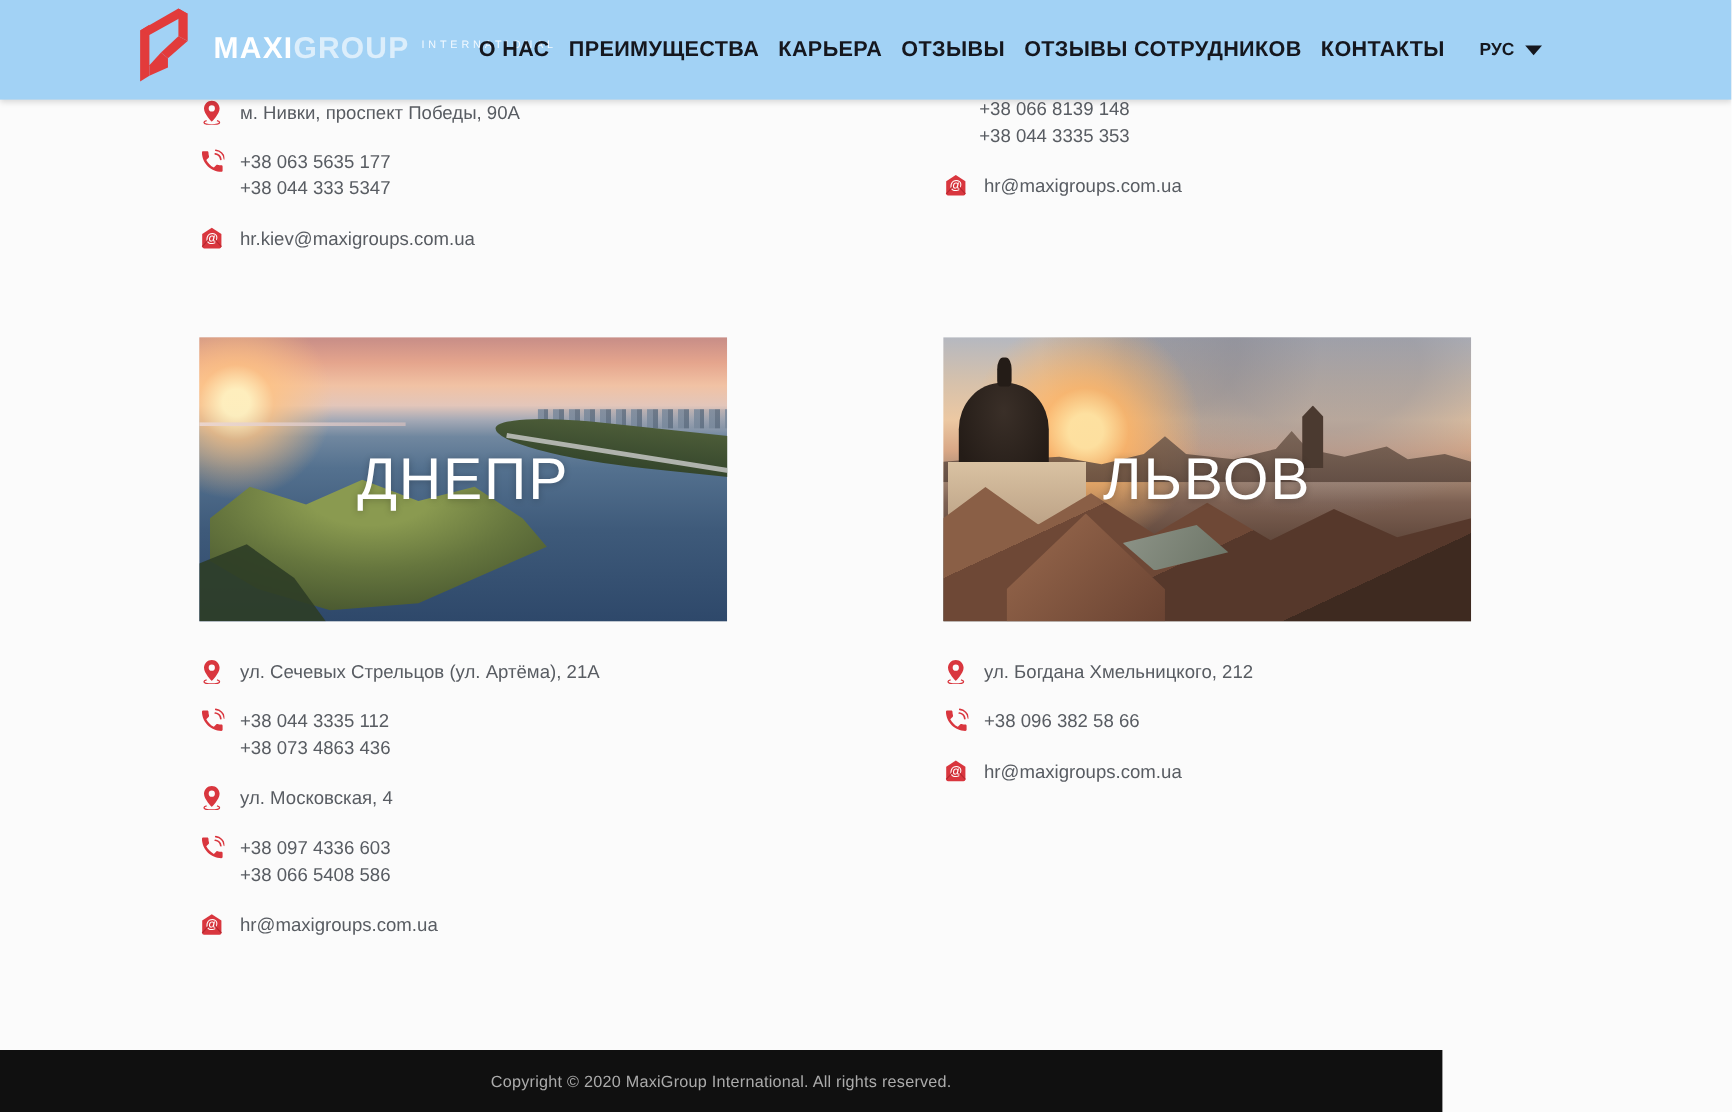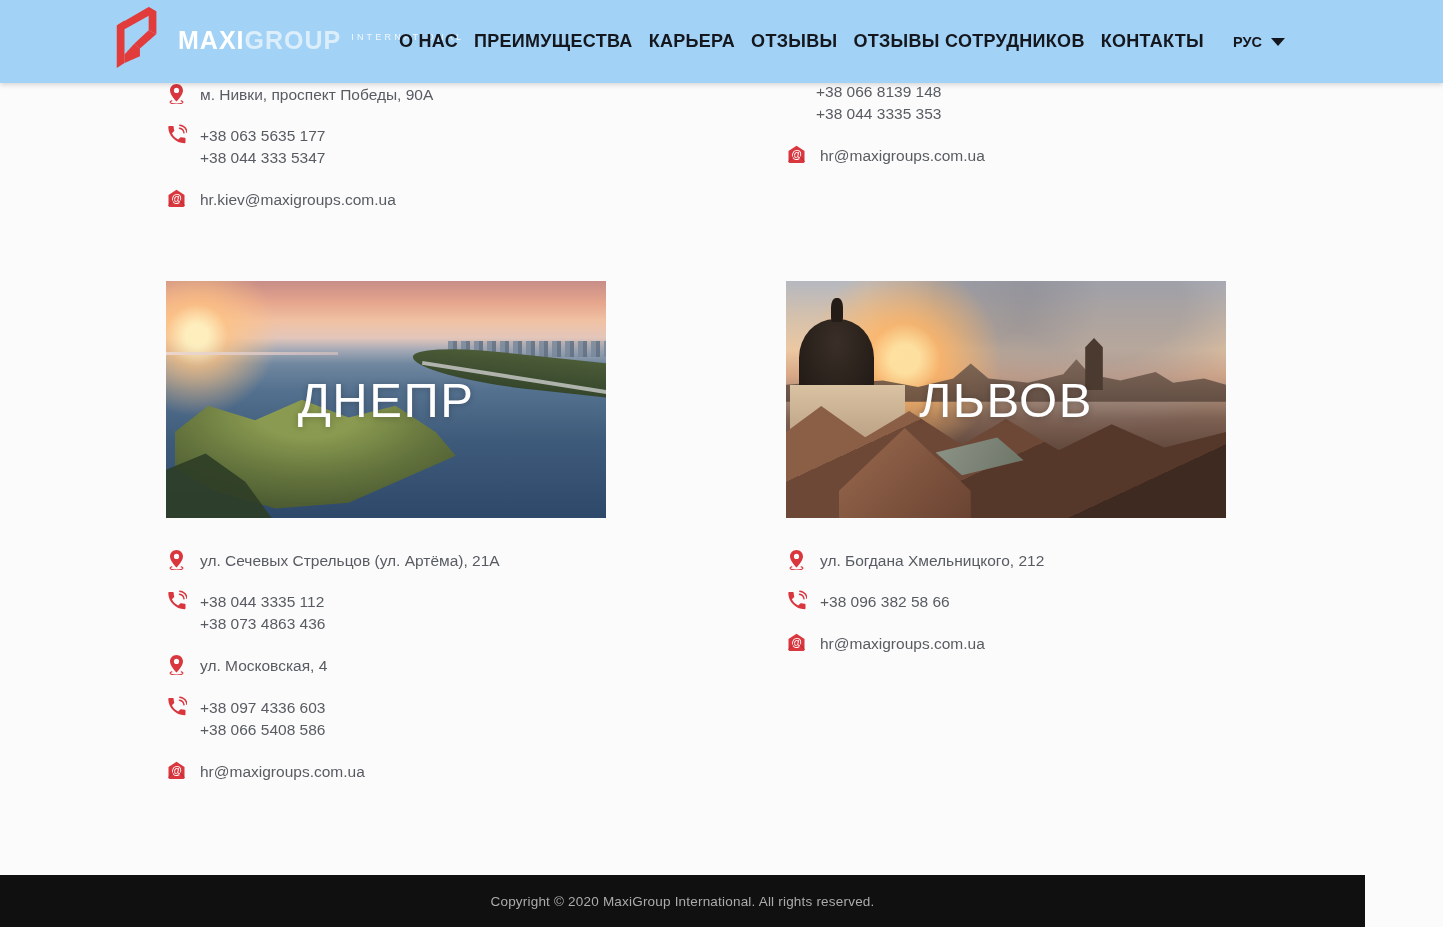--- a/index.html
+++ b/index.html
@@ -93,21 +93,21 @@
   .l-roofs{ position:absolute; left:0; bottom:0; width:100%; height:55%;
     background:linear-gradient(155deg,#8a5f46 0 28%,#6e4836 28% 52%,#56382b 52% 78%,#3e2a20 78% 100%);
     clip-path:polygon(0 34%,8% 14%,18% 38%,28% 18%,40% 44%,50% 24%,62% 48%,74% 28%,86% 46%,100% 34%,100% 100%,0 100%);}
   .l-roof-front{ position:absolute; left:12%; bottom:0; width:30%; height:38%;
     background:linear-gradient(135deg,#9a6a4e,#6a4332); clip-path:polygon(50% 0,100% 70%,100% 100%,0 100%,0 70%);}
   .l-roof-teal{ position:absolute; left:34%; bottom:18%; width:20%; height:16%;
     background:linear-gradient(120deg,#8d9488,#6c7466); clip-path:polygon(0 40%,70% 0,100% 60%,30% 100%);}
 
   
   .site-footer{
-    position:absolute; left:0; top:875px; width:1365px; height:52px;
+    position:absolute; left:0; top:875px; width:1202px; height:52px;
     background:#101010; display:flex; align-items:center; justify-content:center;text-align:right;
   }
   .copyright{ font-size:13.5px; color:#ababab; letter-spacing:.2px; }
 </style>
 </head>
 <body>
 
 <svg width="0" height="0" style="position:absolute">
   <defs>
     <g id="i-pin" fill="#d9363e">

